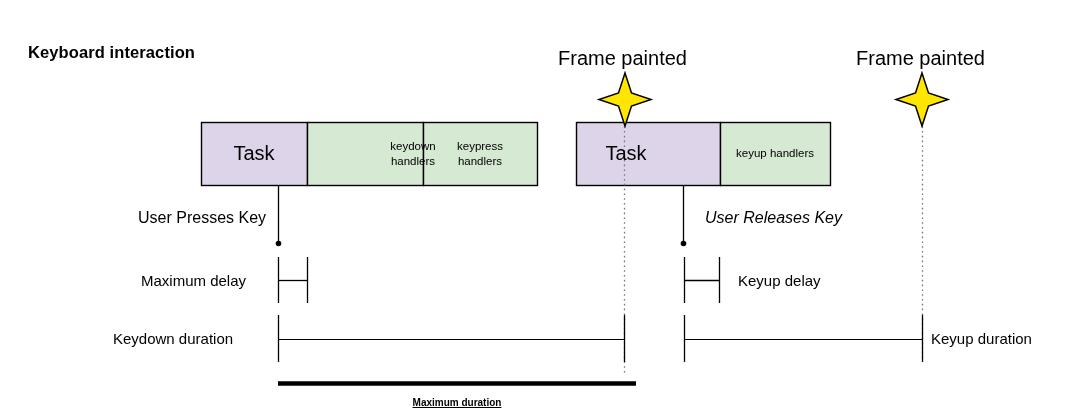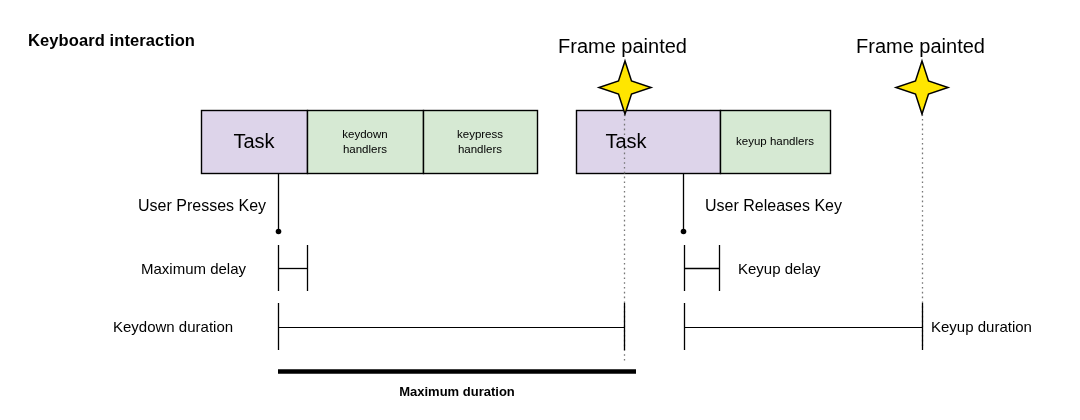--- a/index.html
+++ b/index.html
@@ -10,21 +10,21 @@
   body {
     width: 1080px;
     height: 420px;
     font-family: "Liberation Sans", sans-serif;
     color: #000000;
     overflow: hidden;
     position: relative;
   }
   #stage {
     position: absolute;
-    left: 0; top: 0;
+    left: 0; top: 12px;
     width: 1080px;
     height: 308px;
   }
   #svg-layer {
     position: absolute;
     left: 0; top: 0;
     width: 1080px;
     height: 420px;
   }
   .lbl {
@@ -46,21 +46,21 @@
     text-align: center;
     line-height: 1.22;
     white-space: pre-line;
     pointer-events: none;
   }
   .task-text { font-size: 20px; text-align: center; }
   .handler-text { font-size: 11.5px; }
   .annot { font-size: 16px; }
   .measure { font-size: 15px; }
   .frame-lbl { font-size: 20px; }
-  .maxdur { font-size: 13px; font-weight: bold; }
+  .maxdur { font-size: 10px; font-weight: bold; text-decoration: underline; }
 </style>
 </head>
 <body>
 
 <div id="stage">
 
   <div class="lbl title" style="left:28px; top:31px;">Keyboard interaction</div>
 
   <svg id="svg-layer" viewBox="0 0 1080 420">
 
@@ -116,33 +116,33 @@
       <line x1="684.5" y1="303" x2="684.5" y2="350" stroke="#000" stroke-width="1.3"></line>
       <line x1="922.5" y1="303" x2="922.5" y2="350" stroke="#000" stroke-width="1.3"></line>
       <line x1="684.5" y1="327.5" x2="922.5" y2="327.5" stroke="#000" stroke-width="1.2"></line>
     </g>
 
     <line x1="278" y1="371.5" x2="636" y2="371.5" stroke="#000" stroke-width="4.5" stroke-linecap="butt"></line>
 
   </svg>
 
   <div class="box-label task-text" style="left:201px; top:110px; width:106px; height:63px;">Task</div>
-  <div class="box-label handler-text" style="left:307px; top:110px; width:116px; height:63px;">keydown
+  <div class="box-label handler-text" style="left:307px; top:110px; width:116px; height:63px;padding-left:48px;">keydown
 handlers</div>
   <div class="box-label handler-text" style="left:423px; top:110px; width:114px; height:63px;">keypress
 handlers</div>
 
   <div class="box-label task-text" style="left:576px; top:110px; width:100px; height:63px;">Task</div>
   <div class="box-label handler-text" style="left:720px; top:110px; width:110px; height:63px;">keyup handlers</div>
 
   <div class="lbl frame-lbl" style="left:558px; top:35px;">Frame painted</div>
   <div class="lbl frame-lbl" style="left:856px; top:35px;">Frame painted</div>
 
   <div class="lbl annot" style="left:138px; top:197px;">User Presses Key</div>
-  <div class="lbl annot" style="left:705px; top:197px;">User Releases Key</div>
+  <div class="lbl annot" style="left:705px; top:197px;font-style:italic;">User Releases Key</div>
 
   <div class="lbl measure" style="left:141px; top:260px;">Maximum delay</div>
   <div class="lbl measure" style="left:738px; top:260px;">Keyup delay</div>
   <div class="lbl measure" style="left:113px; top:318px;">Keydown duration</div>
   <div class="lbl measure" style="left:931px; top:318px;">Keyup duration</div>
 
   <div class="lbl maxdur" style="left:0px; top:385px; width:914px; text-align:center;">Maximum duration</div>
 
 </div>
 

